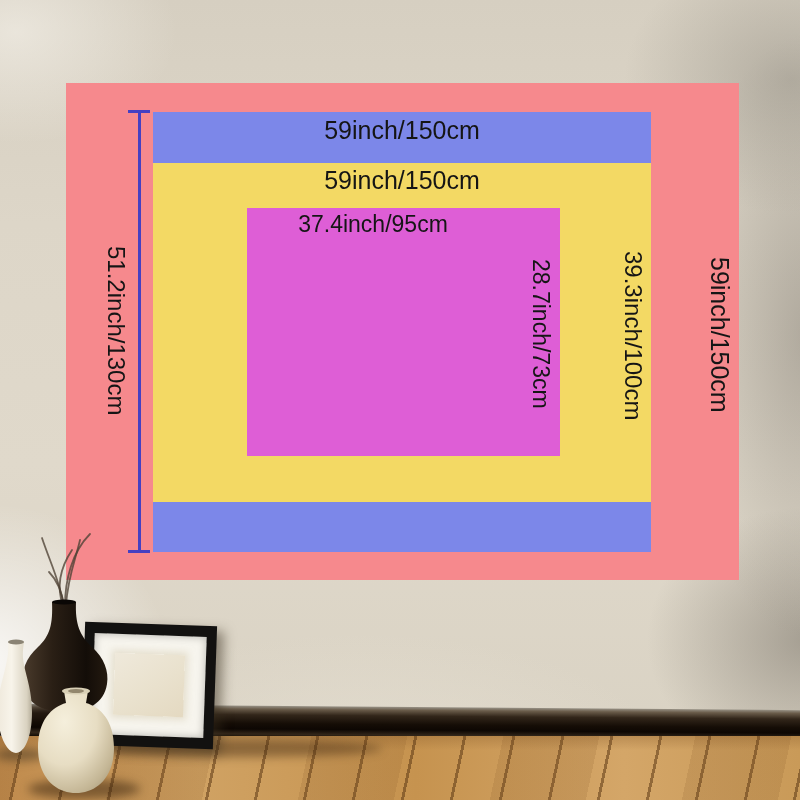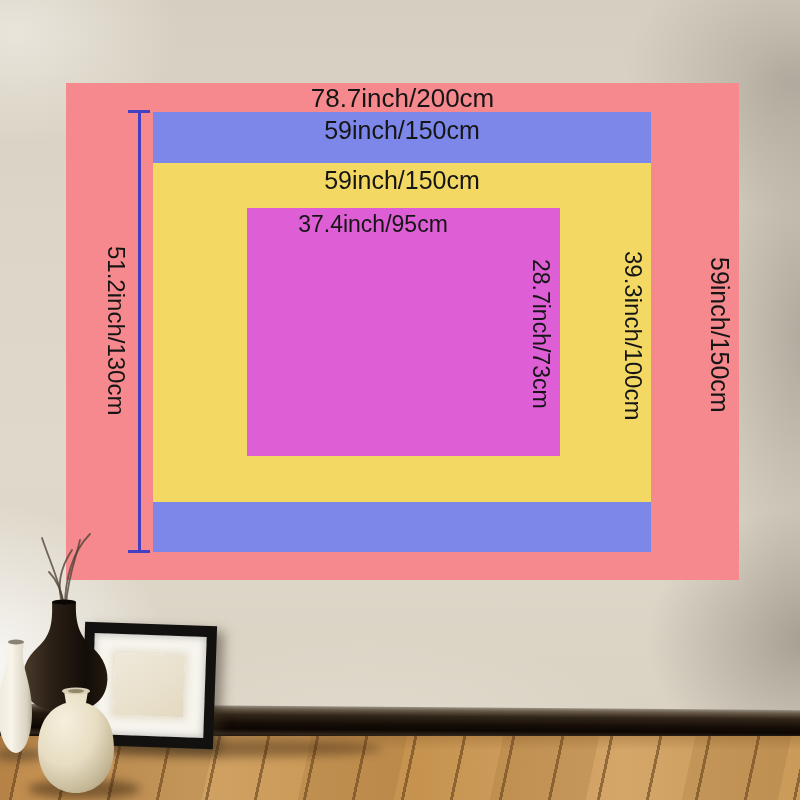--- a/index.html
+++ b/index.html
@@ -93,21 +93,20 @@
 
 <div class="stage">
 
   <div class="wall"></div>
 
   <div class="rect rect-outer" style="background-color: rgb(246, 137, 141);"></div>
   <div class="rect rect-band" style="background-color: rgb(124, 135, 233);"></div>
   <div class="rect rect-middle" style="background-color: rgb(243, 217, 100);"></div>
   <div class="rect rect-inner" style="background-color: rgb(222, 94, 214);"></div>
 
-  <div class="hlabel h-outer">78.7inch/200cm</div>
   <div class="hlabel h-band">59inch/150cm</div>
   <div class="hlabel h-middle">59inch/150cm</div>
   <div class="hlabel h-inner">37.4inch/95cm</div>
 
   <div class="vlabel v-left">51.2inch/130cm</div>
   <div class="vlabel v-inner">28.7inch/73cm</div>
   <div class="vlabel v-middle">39.3inch/100cm</div>
   <div class="vlabel v-outer">59inch/150cm</div>
 
   <div class="measure">

